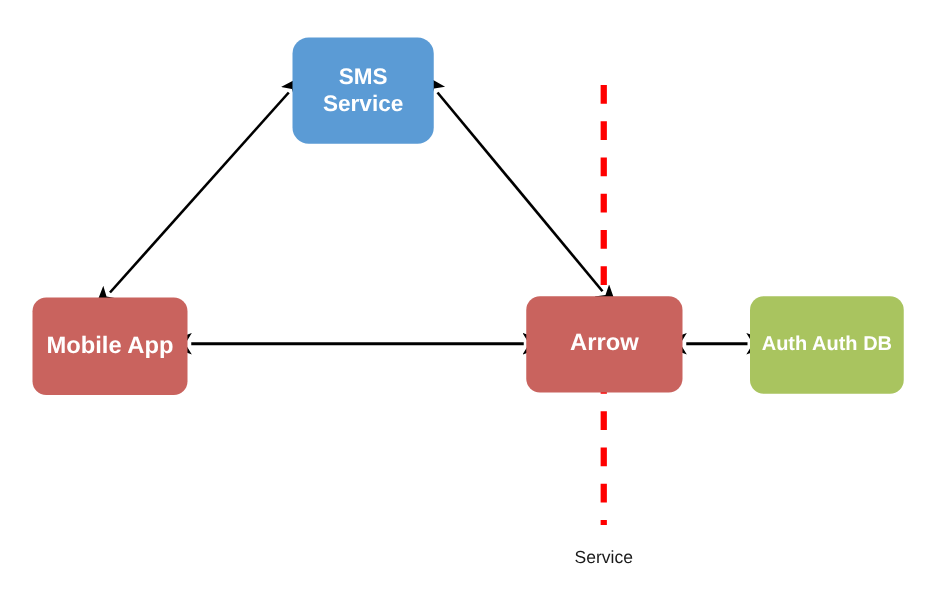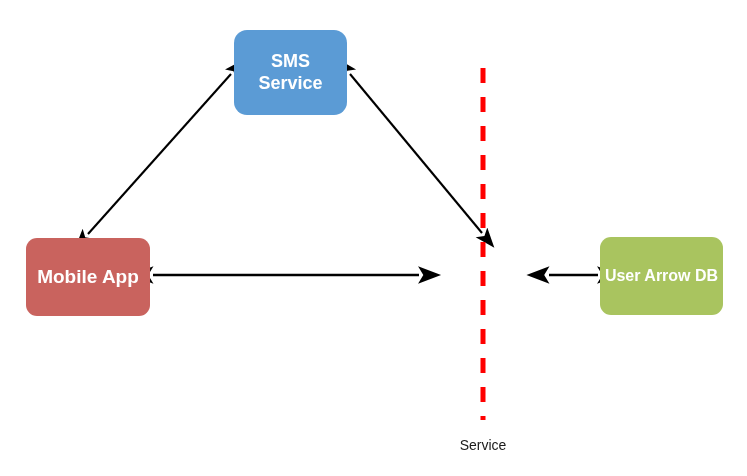--- a/index.html
+++ b/index.html
@@ -109,20 +109,23 @@
     <span>
       <span>SMS</span><br>
       <span>Service</span>
     </span>
   </div>
 
   <div class="node" id="node-mobile">
     <span>Mobile App</span>
   </div>
 
+  <div class="node" id="node-arrow">
+    <span>Arrow</span>
+  </div>
 
   <div class="node" id="node-db">
-    <span>User Arrow DB</span>
+    <span>Auth Auth DB</span>
   </div>
 
   <div id="firewall-label">Service</div>
 
 </div>
 
 </body></html>

